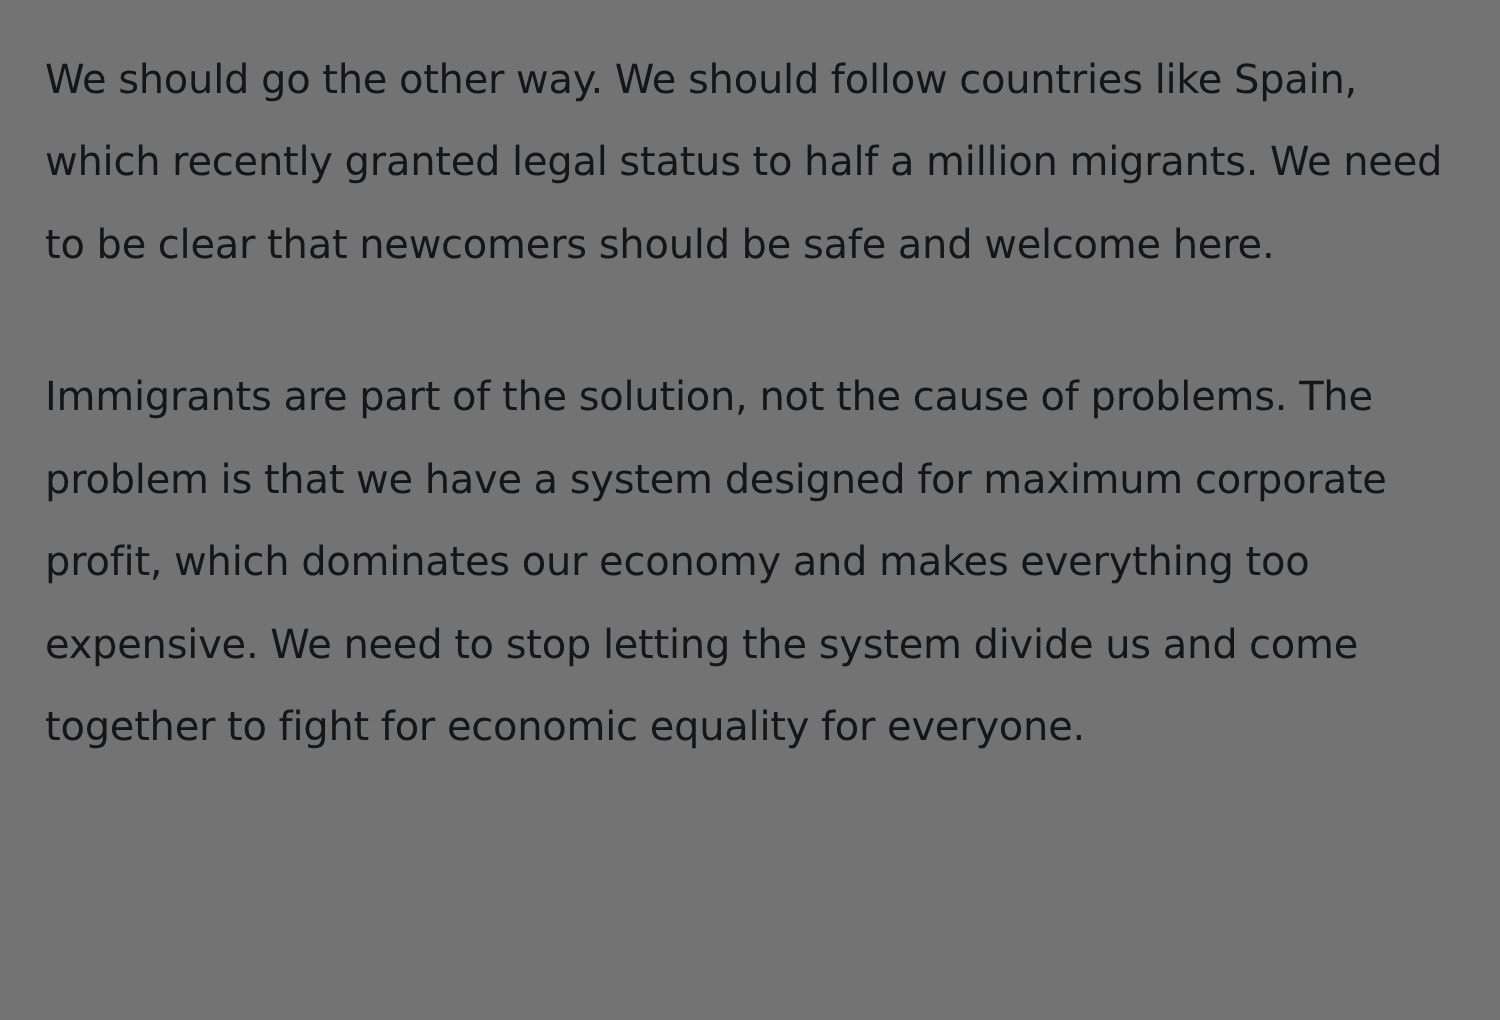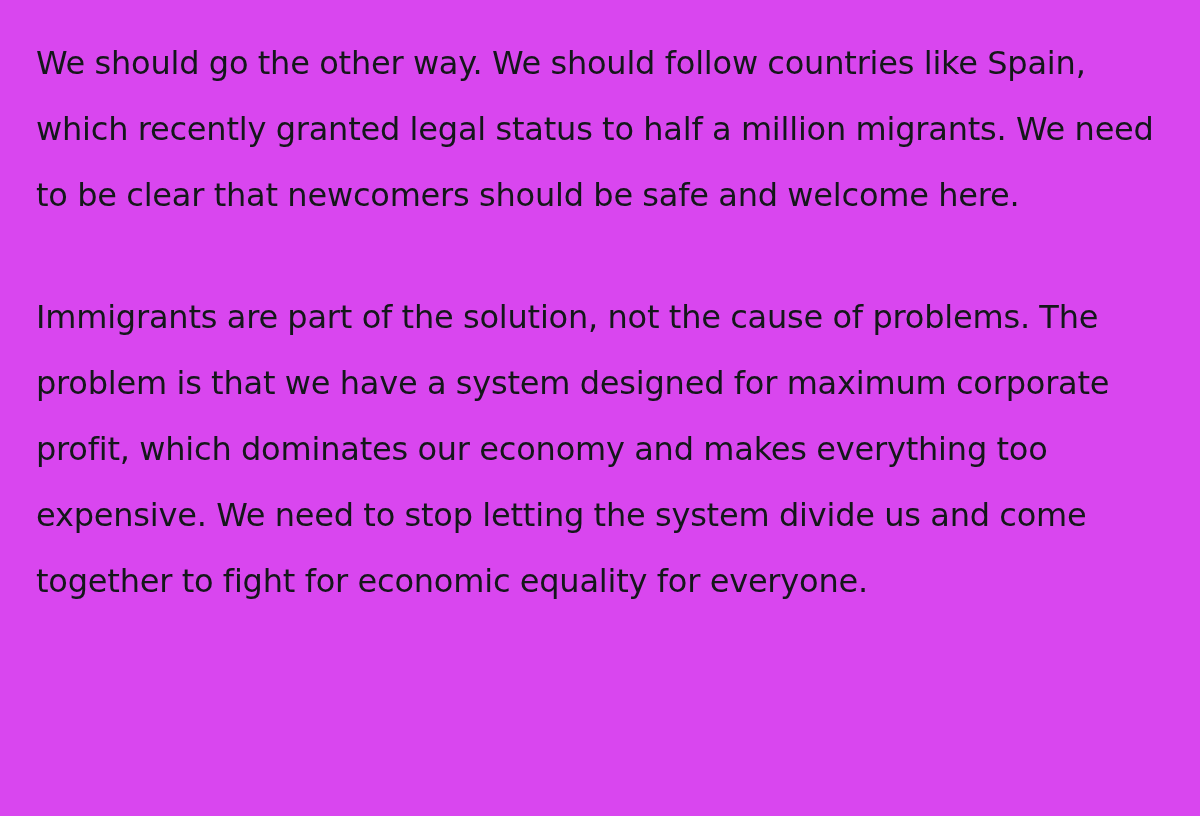--- a/index.html
+++ b/index.html
@@ -12,21 +12,21 @@
     height: 816px;
     overflow: hidden;
     font-family: "DejaVu Sans", sans-serif;
     color: #14171a;
   }
   .document {
     box-sizing: border-box;
     width: 1200px;
     height: 816px;
     padding: 30px 40px 0 36px;
-    background: #d946ef;
+    background: #737373;
   }
   .paragraph {
     font-family: "DejaVu Sans", sans-serif;
     font-size: 32px;
     line-height: 66px;
     letter-spacing: -0.2px;
     color: #14171a;
     margin: 0 0 56px 0;
     word-spacing: -0.5px;
   }

